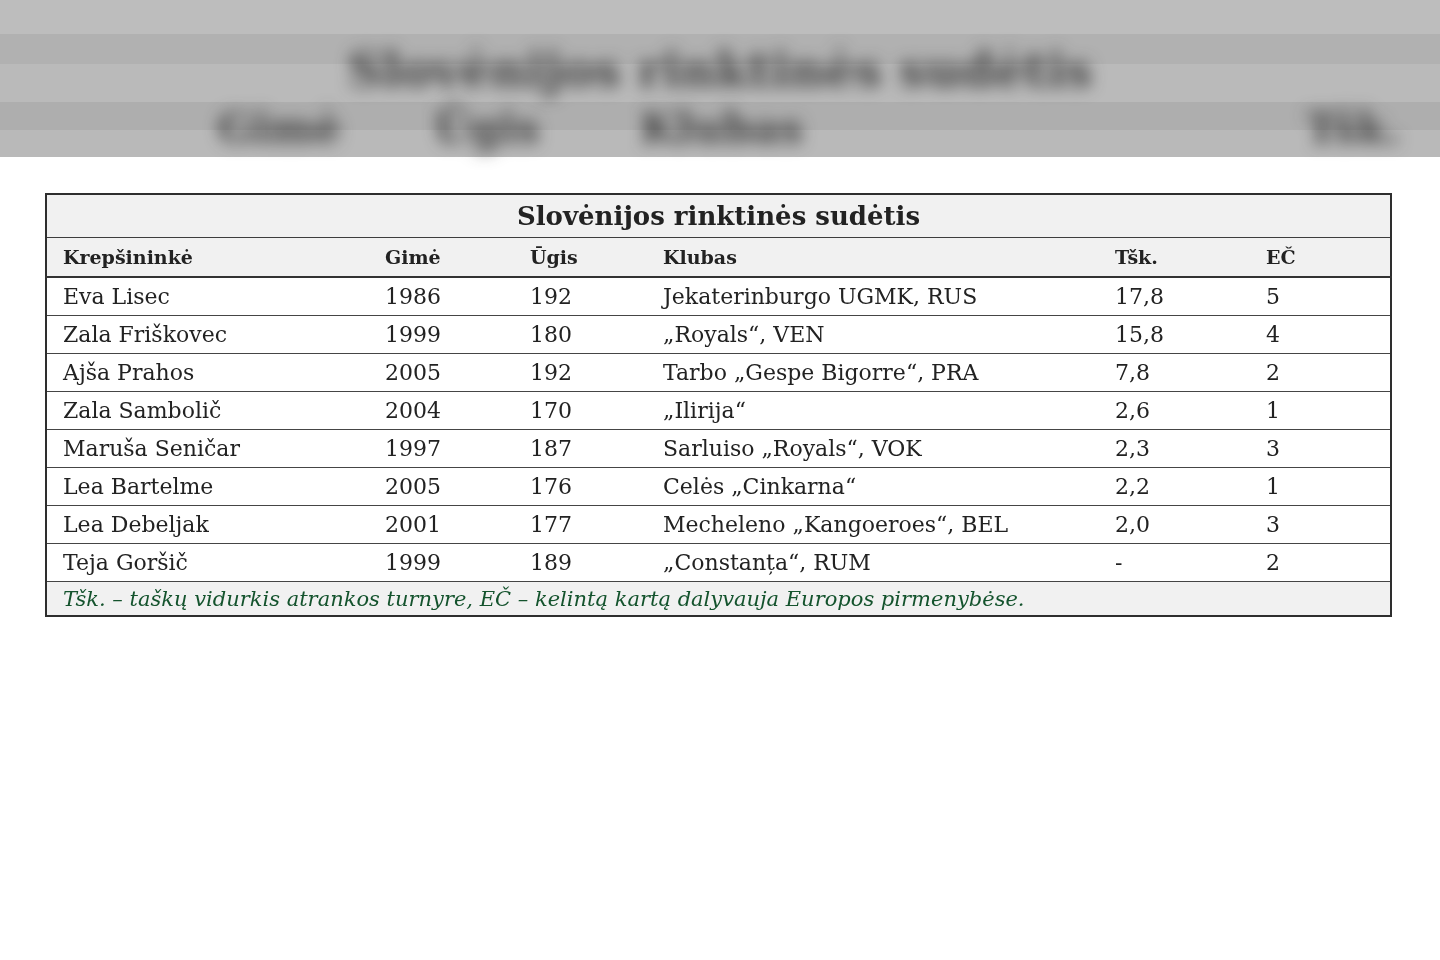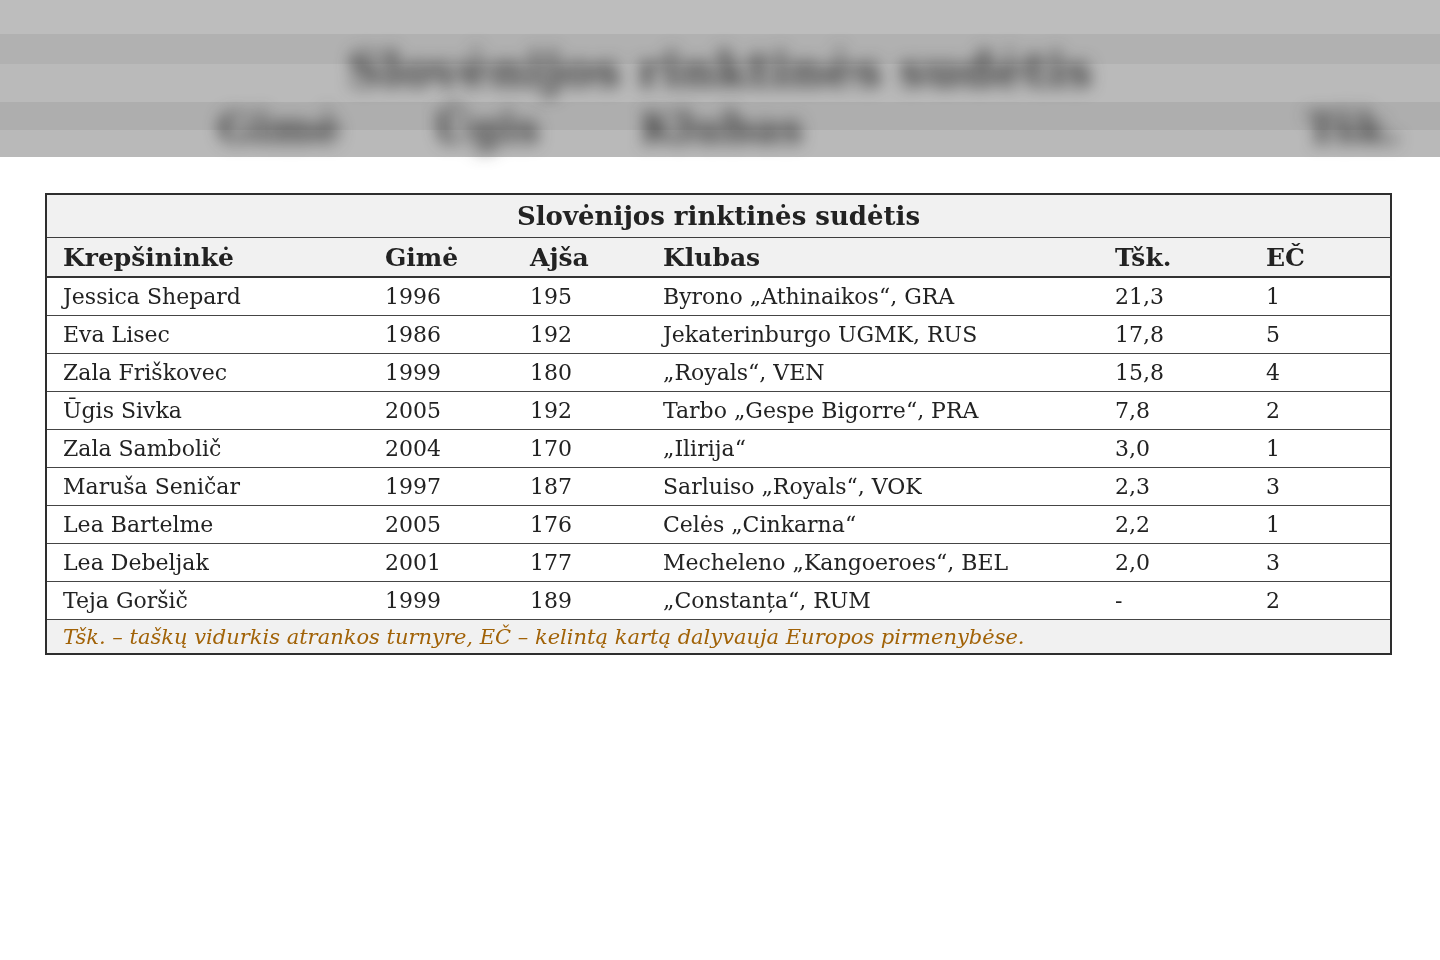--- a/index.html
+++ b/index.html
@@ -37,27 +37,27 @@
   }
   .roster th,.roster td{
     padding:0 4px 0 16px;text-align:left;vertical-align:middle;
     white-space:nowrap;overflow:hidden;
   }
   .title-row th{
     height:42px;text-align:center;font-size:26px;font-weight:700;
     background:#f1f1f1;border-bottom:1px solid #3d3d3d;padding:0;
   }
   .head-row th{
-    height:38px;font-size:25px;font-weight:700;background:#f1f1f1;
+    height:38px;font-size:19px;font-weight:700;background:#f1f1f1;
     border-bottom:2px solid #333333;
   }
   tbody td{height:37px;font-size:22px;border-bottom:1px solid #454545;}
   tfoot td{
     height:33px;background:#f1f1f1;font-style:italic;font-size:21px;
-    color:#a16207;
+    color:#14532d;
   }
 </style>
 </head>
 <body>
 
 <div class="stage">
 
   <div class="bg-band bg-top">
     <div class="blur-text blur-title">Slovėnijos rinktinės sudėtis</div>
     <span class="blur-text blur-h" style="left:218px;">Gimė</span>
@@ -83,65 +83,57 @@
         <col style="width:151px">
         <col style="width:141px">
     </colgroup>
     <thead>
       <tr class="title-row">
         <th colspan="6">Slovėnijos rinktinės sudėtis</th>
       </tr>
       <tr class="head-row">
         <th>Krepšininkė</th>
         <th>Gimė</th>
-        <th>Ajša</th>
+        <th>Ūgis</th>
         <th>Klubas</th>
         <th>Tšk.</th>
         <th>EČ</th>
       </tr>
     </thead>
     <tbody>
-      <tr>
-        <td>Jessica Shepard</td>
-        <td>1996</td>
-        <td>195</td>
-        <td>Byrono „Athinaikos“, GRA</td>
-        <td>21,3</td>
-        <td>1</td>
-      </tr>
       <tr>
         <td>Eva Lisec</td>
         <td>1986</td>
         <td>192</td>
         <td>Jekaterinburgo UGMK, RUS</td>
         <td>17,8</td>
         <td>5</td>
       </tr>
       <tr>
         <td>Zala Friškovec</td>
         <td>1999</td>
         <td>180</td>
         <td>„Royals“, VEN</td>
         <td>15,8</td>
         <td>4</td>
       </tr>
       <tr>
-        <td>Ūgis Sivka</td>
+        <td>Ajša Prahos</td>
         <td>2005</td>
         <td>192</td>
         <td>Tarbo „Gespe Bigorre“, PRA</td>
         <td>7,8</td>
         <td>2</td>
       </tr>
       <tr>
         <td>Zala Sambolič</td>
         <td>2004</td>
         <td>170</td>
         <td>„Ilirija“</td>
-        <td>3,0</td>
+        <td>2,6</td>
         <td>1</td>
       </tr>
       <tr>
         <td>Maruša Seničar</td>
         <td>1997</td>
         <td>187</td>
         <td>Sarluiso „Royals“, VOK</td>
         <td>2,3</td>
         <td>3</td>
       </tr>

